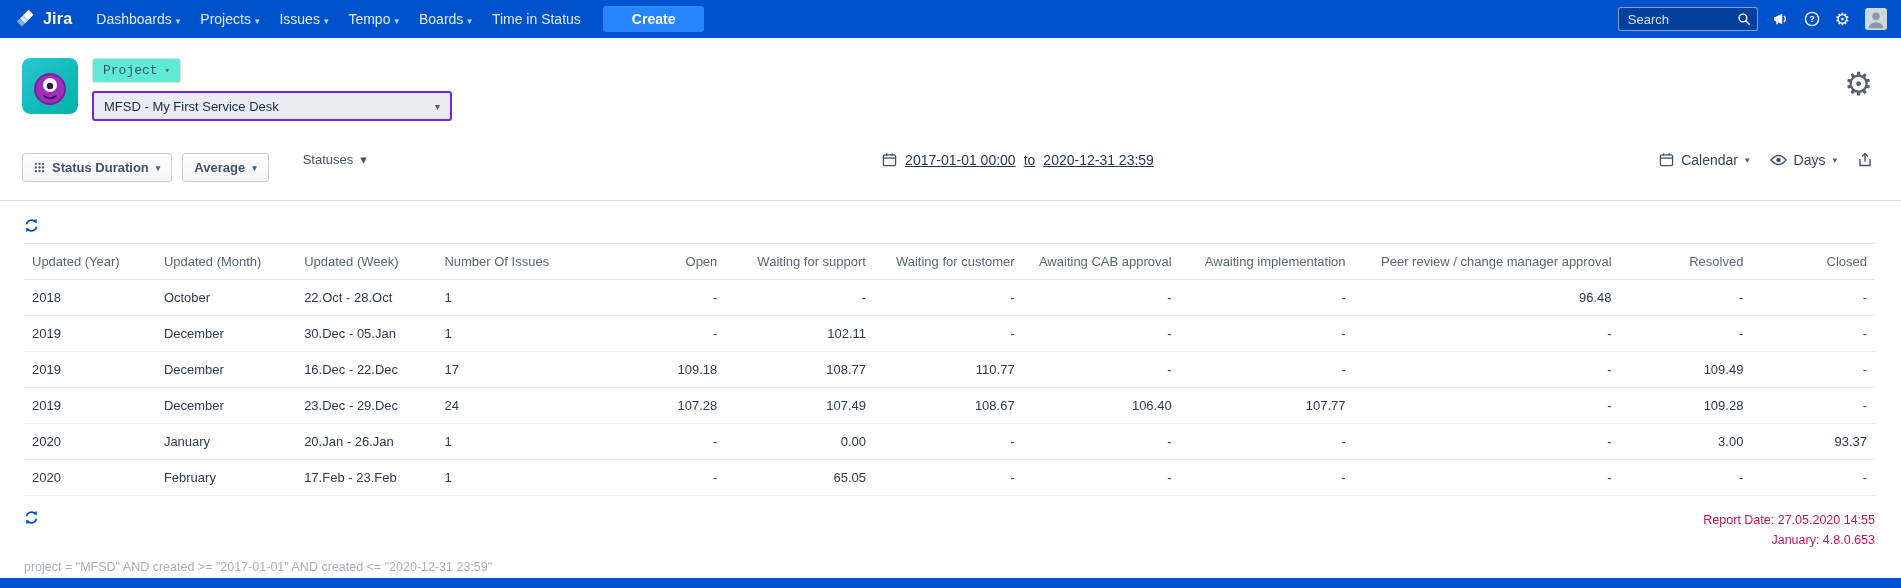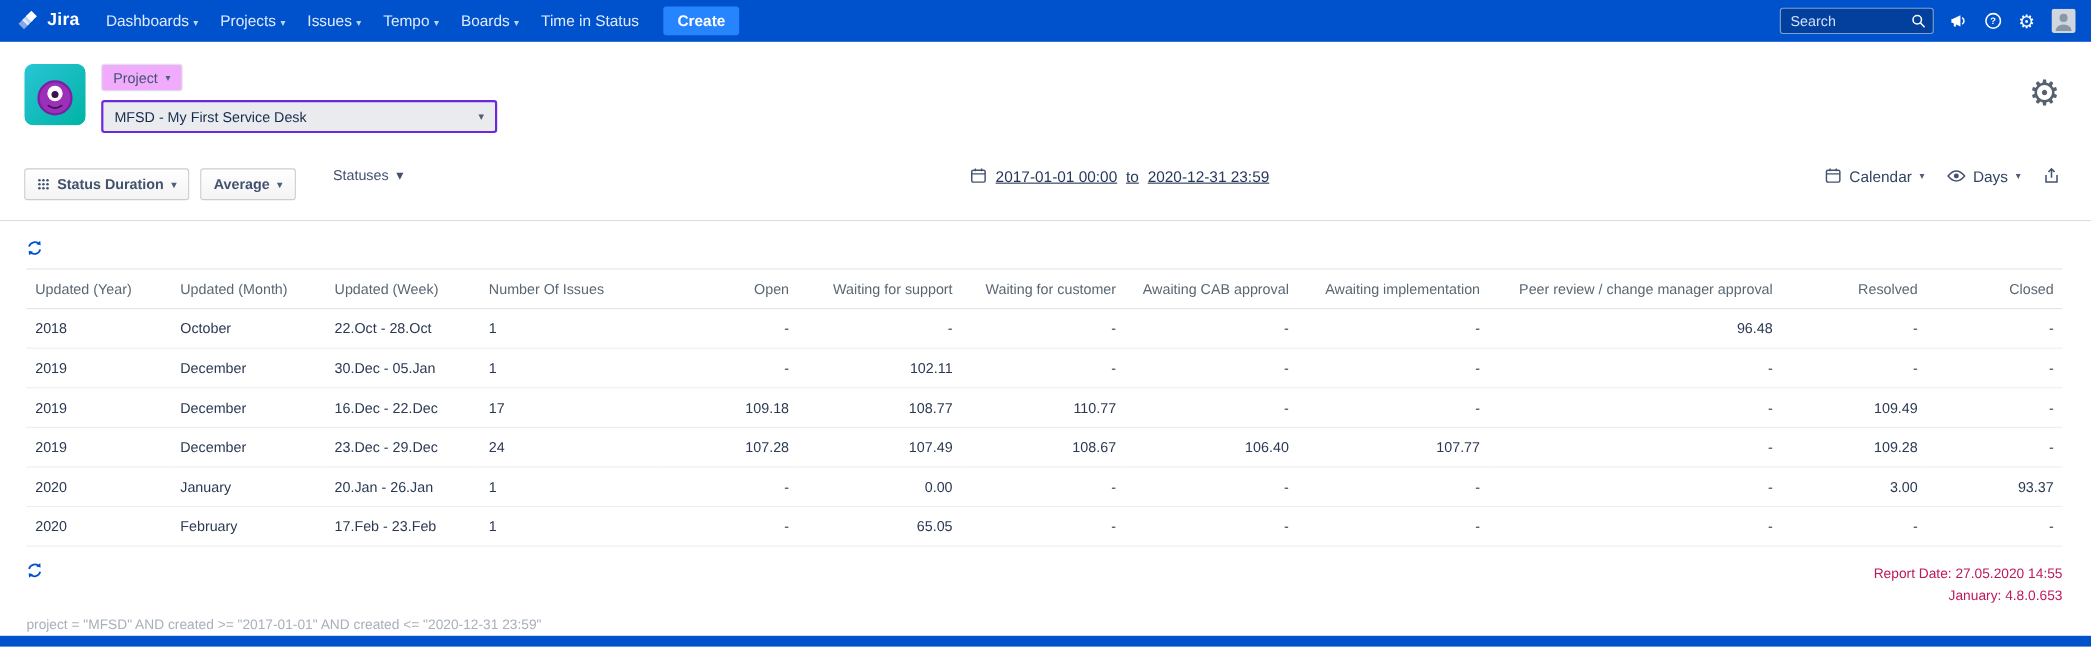--- a/index.html
+++ b/index.html
@@ -18,21 +18,21 @@
   .brand { display: flex; align-items: center; gap: 7px; padding: 0 10px 0 2px; cursor: pointer; }
   .brand-text { color: #fff; font-size: 16px; font-weight: bold; letter-spacing: .2px; }
   .nav-items { display: flex; align-items: center; }
   .nav-item {
     color: #DEEBFF; font-size: 14px; padding: 9px 10px; cursor: pointer; white-space: nowrap;
     text-decoration: none;
   }
   .nav-item .caret { font-size: 9px; margin-left: 4px; opacity: .85; }
   .create-btn {
     background: #2684FF; color: #fff; border: none; border-radius: 3px;
-    font-size: 14px; font-weight: bold; padding: 5px 13px; margin-left: 8px; cursor: pointer;
+    font-size: 14px; font-weight: bold; padding: 5px 29px; margin-left: 8px; cursor: pointer;
     font-family: inherit;
   }
   .nav-right { margin-left: auto; display: flex; align-items: center; gap: 15px; }
   .search-box {
     position: relative; display: flex; align-items: center;
   }
   .search-box input {
     width: 140px; height: 24px; box-sizing: border-box;
     background: rgba(9,30,66,0.35); border: 1px solid rgba(255,255,255,0.5); border-radius: 3px;
     color: #fff; font-size: 13px; padding: 0 26px 0 9px; outline: none; font-family: inherit;
@@ -41,22 +41,22 @@
   .search-box .mag { position: absolute; right: 7px; top: 5px; }
   .nav-icon { display: inline-flex; align-items: center; cursor: pointer; }
   .gear-white { font-size: 17px; color: #fff; line-height: 1; }
 
   
   .project-header { display: flex; align-items: flex-start; padding: 20px 28px 0 22px; gap: 14px; }
   .proj-avatar { width: 56px; height: 56px; border-radius: 8px; overflow: hidden; flex: 0 0 auto; }
   .proj-col { display: flex; flex-direction: column; gap: 8px; }
   .chip-btn {
     align-self: flex-start; display: inline-flex; align-items: center; gap: 7px;
-    background: #f0abfc; border: 1px solid #DFE1E6; border-radius: 3px;
-    color: #42526E; font-size: 13px; padding: 4px 10px; cursor: pointer; font-family: Liberation Sans, sans-serif;
+    background: #5eead4; border: 1px solid #DFE1E6; border-radius: 3px;
+    color: #42526E; font-size: 13px; padding: 4px 10px; cursor: pointer; font-family: Liberation Mono, monospace;
   }
   .chip-btn .caret { font-size: 9px; color: #505F79; }
   .proj-select {
     display: flex; align-items: center; justify-content: space-between;
     width: 360px; height: 30px; box-sizing: border-box;
     background: #E9EBEE; border: 2px solid #6d28d9; border-radius: 3px;
     padding: 0 10px; font-size: 13px; color: #172B4D; cursor: pointer;
   }
   .proj-select .caret { font-size: 10px; color: #505F79; }
   .panel-gear {

